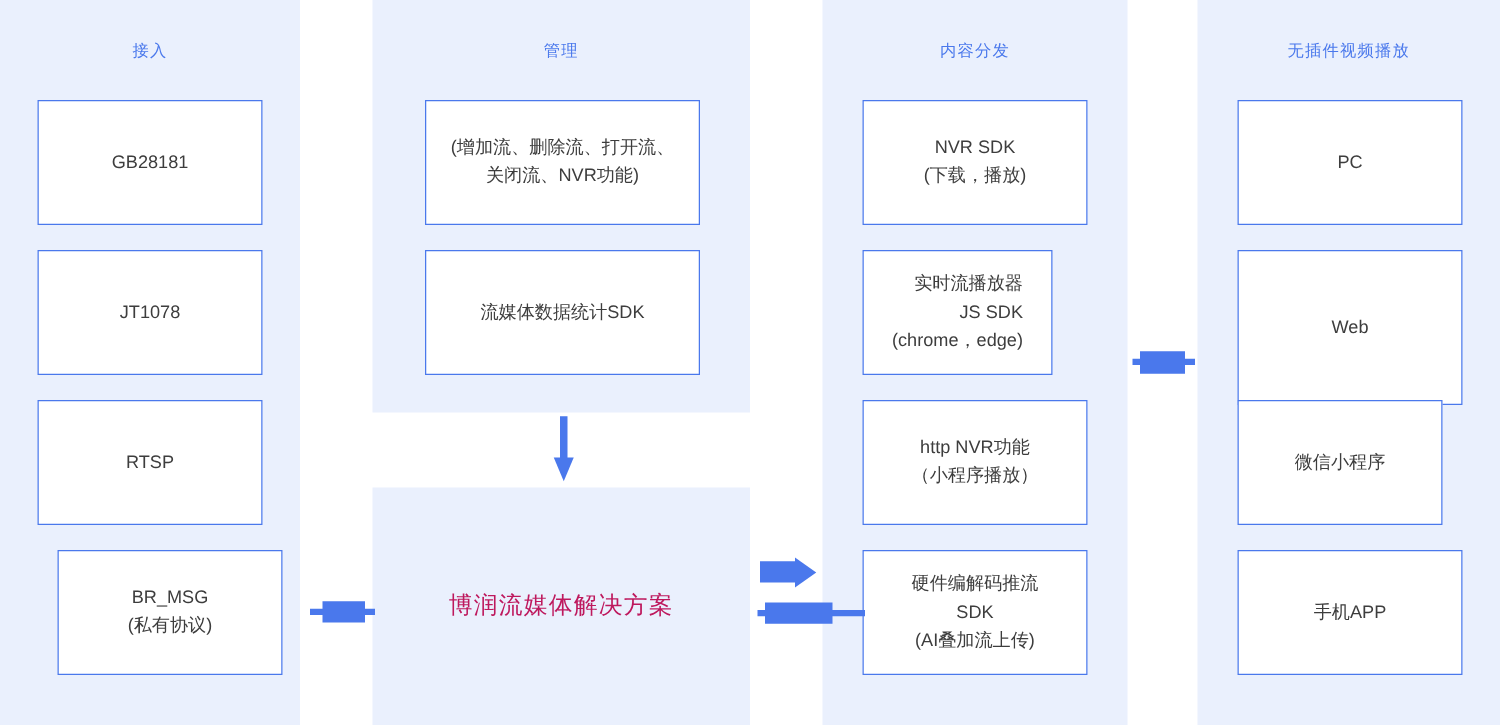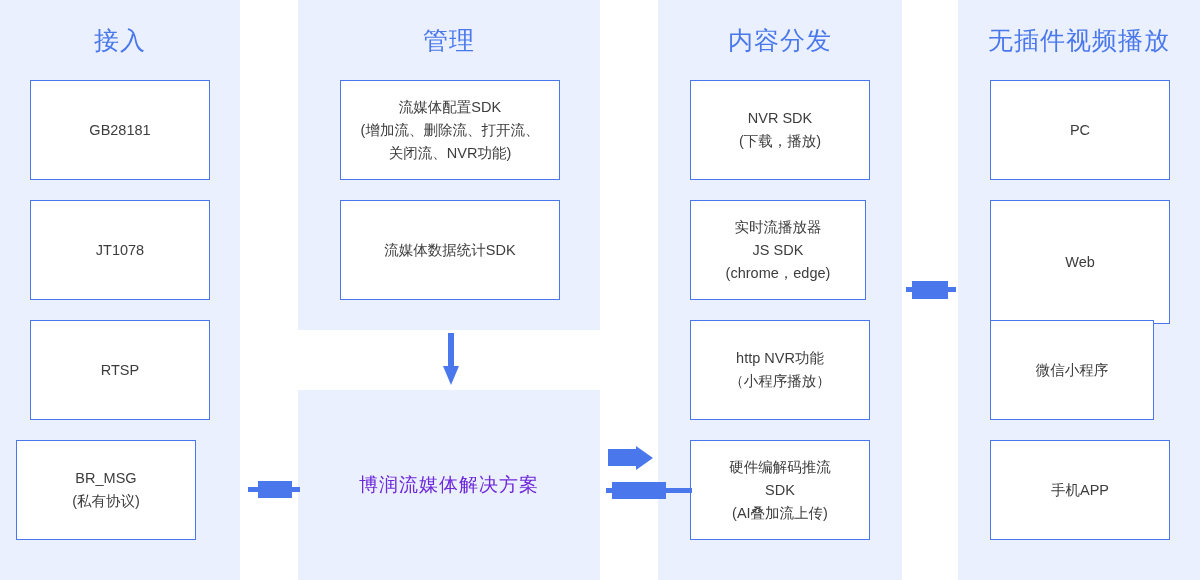--- a/index.html
+++ b/index.html
@@ -27,21 +27,21 @@
   #band-manage   { left: 298px; top: 0px; width: 302px; height: 330px; }
   #band-center   { left: 298px; top: 390px; width: 302px; height: 190px; }
   #band-dist     { left: 658px; top: 0px; width: 244px; height: 580px; }
   #band-play     { left: 958px; top: 0px; width: 242px; height: 580px; }
 
   
   .col-title {
     position: absolute;
     text-align: center;
     color: #4a78ec;
-    font-size: 25px;
+    font-size: 13px;
     line-height: 19px;
     letter-spacing: 1px;
     white-space: nowrap;
   }
   #title-access { left: 0px;   top: 31px; width: 240px; }
   #title-manage { left: 298px; top: 31px; width: 302px; }
   #title-dist   { left: 658px; top: 31px; width: 244px; }
   #title-play   { left: 958px; top: 31px; width: 242px; }
 
   
@@ -58,46 +58,46 @@
     font-size: 14.5px;
     line-height: 23px;
     padding: 2px 6px;
   }
   .node .line { display: block; white-space: nowrap; }
 
   
   #node-gb28181 { left: 30px; top: 80px;  width: 180px; height: 100px; }
   #node-jt1078  { left: 30px; top: 200px; width: 180px; height: 100px; }
   #node-rtsp    { left: 30px; top: 320px; width: 180px; height: 100px; }
-  #node-brmsg   { left: 16px; top: 440px; width: 180px; height: 100px; }
+  #node-brmsg   { left: 46px; top: 440px; width: 180px; height: 100px; }
 
   
   #node-cfg-sdk   { left: 340px; top: 80px;  width: 220px; height: 100px; }
   #node-stats-sdk { left: 340px; top: 200px; width: 220px; height: 100px; }
 
   
   #node-nvr-sdk   { left: 690px; top: 80px;  width: 180px; height: 100px; }
-  #node-js-sdk    { left: 690px; top: 200px; width: 176px; height: 100px; }
+  #node-js-sdk    { left: 690px; top: 200px; width: 152px; height: 100px; text-align: right; }
   #node-flv       { left: 690px; top: 320px; width: 180px; height: 100px; }
   #node-hw-sdk    { left: 690px; top: 440px; width: 180px; height: 100px; }
 
   
   #node-pc      { left: 990px; top: 80px;  width: 180px; height: 100px; }
   #node-web     { left: 990px; top: 200px; width: 180px; height: 124px; }
   #node-wechat  { left: 990px; top: 320px; width: 164px; height: 100px; }
   #node-app     { left: 990px; top: 440px; width: 180px; height: 100px; }
 
   
   #center-label {
     position: absolute;
     left: 298px;
     top: 473px;
     width: 302px;
     text-align: center;
-    color: #6d28d9;
+    color: #be185d;
     font-size: 19px;
     line-height: 24px;
     letter-spacing: 1px;
     white-space: nowrap;
   }
 
   
   .conn { position: absolute; }
   .bar  { position: absolute; background: #4a78ec; }
   .stem { position: absolute; background: #4a78ec; }
@@ -176,21 +176,20 @@
   </div>
   <div class="node" id="node-brmsg">
     <div>
       <span class="line">BR_MSG</span>
       <span class="line">(私有协议)</span>
     </div>
   </div>
 
   <div class="node" id="node-cfg-sdk">
     <div>
-      <span class="line">流媒体配置SDK</span>
       <span class="line">(增加流、删除流、打开流、</span>
       <span class="line">关闭流、NVR功能)</span>
     </div>
   </div>
   <div class="node" id="node-nvr-sdk">
     <div>
       <span class="line">NVR SDK</span>
       <span class="line">(下载，播放)</span>
     </div>
   </div>

